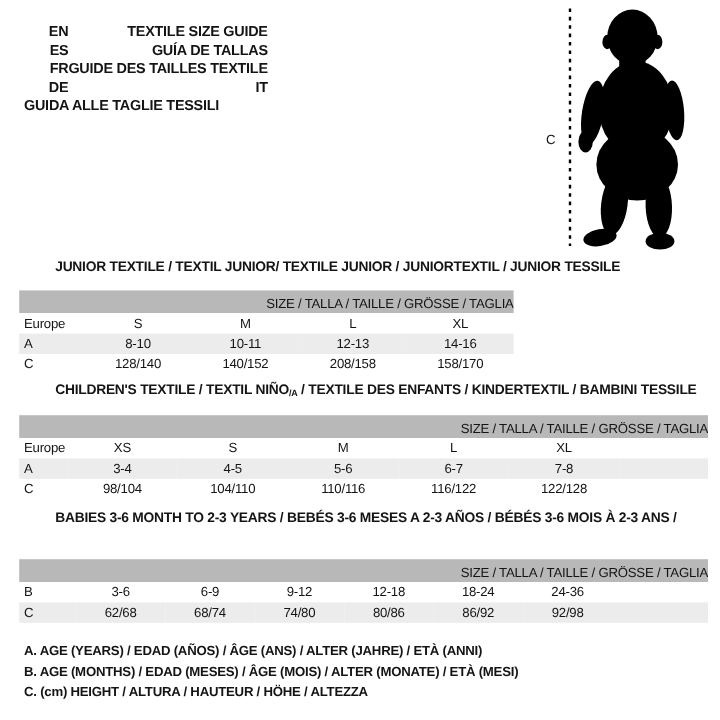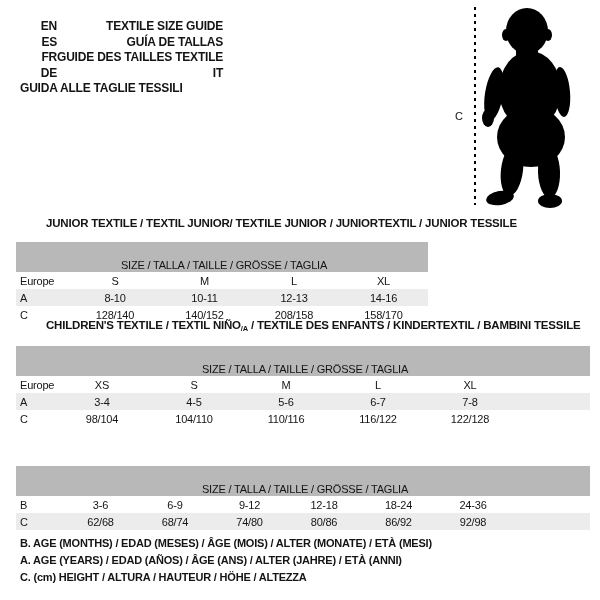--- a/index.html
+++ b/index.html
@@ -35,21 +35,21 @@
   .sub { font-size:7.5px; vertical-align:-2px; }
 
   
   table.size-table {
     position:absolute; left:16px;
     border-collapse:collapse; table-layout:fixed;
     font-size:11px; letter-spacing:-0.2px;
   }
   .size-table th {
     background:#b8b8b8; font-weight:400; font-size:11px;
-    text-align:center; padding:17px 0 0 4px; height:14px; line-height:13px;
+    text-align:right; padding:6px 0 0 4px; height:14px; line-height:13px;
     white-space:nowrap; overflow:hidden;
   }
   .size-table td {
     height:17px; padding:0; text-align:center; white-space:nowrap;
   }
   .size-table td.lbl { text-align:left; padding-left:4px; }
   .size-table tr.stripe { background:#ececec; }
   #table-junior   { top:242px; width:412px; }
   #table-children { top:346px; width:574px; }
   #table-babies   { top:466px; width:574px; }
@@ -178,20 +178,21 @@
       <td>104/110</td>
       <td>110/116</td>
       <td>116/122</td>
       <td>122/128</td>
       <td></td>
     </tr>
   </tbody>
 </table>
 
 <div class="section-title" id="title-babies">
+  <div>BABIES 3-6 MONTH TO 2-3 YEARS / BEBÉS 3-6 MESES A 2-3 AÑOS / BÉBÉS 3-6 MOIS À 2-3 ANS /</div>
 </div>
 <table class="size-table" id="table-babies">
   <colgroup>
     <col style="width:47px">
       <col style="width:75px">
       <col style="width:74px">
       <col style="width:75px">
       <col style="width:74px">
       <col style="width:75px">
       <col style="width:74px">
@@ -220,16 +221,16 @@
       <td>74/80</td>
       <td>80/86</td>
       <td>86/92</td>
       <td>92/98</td>
       <td></td>
     </tr>
   </tbody>
 </table>
 
 <div class="footnotes">
+  <div>A. AGE (YEARS) / EDAD (AÑOS) / ÂGE (ANS) / ALTER (JAHRE) / ETÀ (ANNI)</div>
   <div>B. AGE (MONTHS) / EDAD (MESES) / ÂGE (MOIS) / ALTER (MONATE) / ETÀ (MESI)</div>
-  <div>A. AGE (YEARS) / EDAD (AÑOS) / ÂGE (ANS) / ALTER (JAHRE) / ETÀ (ANNI)</div>
   <div>C. (cm) HEIGHT / ALTURA / HAUTEUR / HÖHE / ALTEZZA</div>
 </div>
 
 </body></html>

